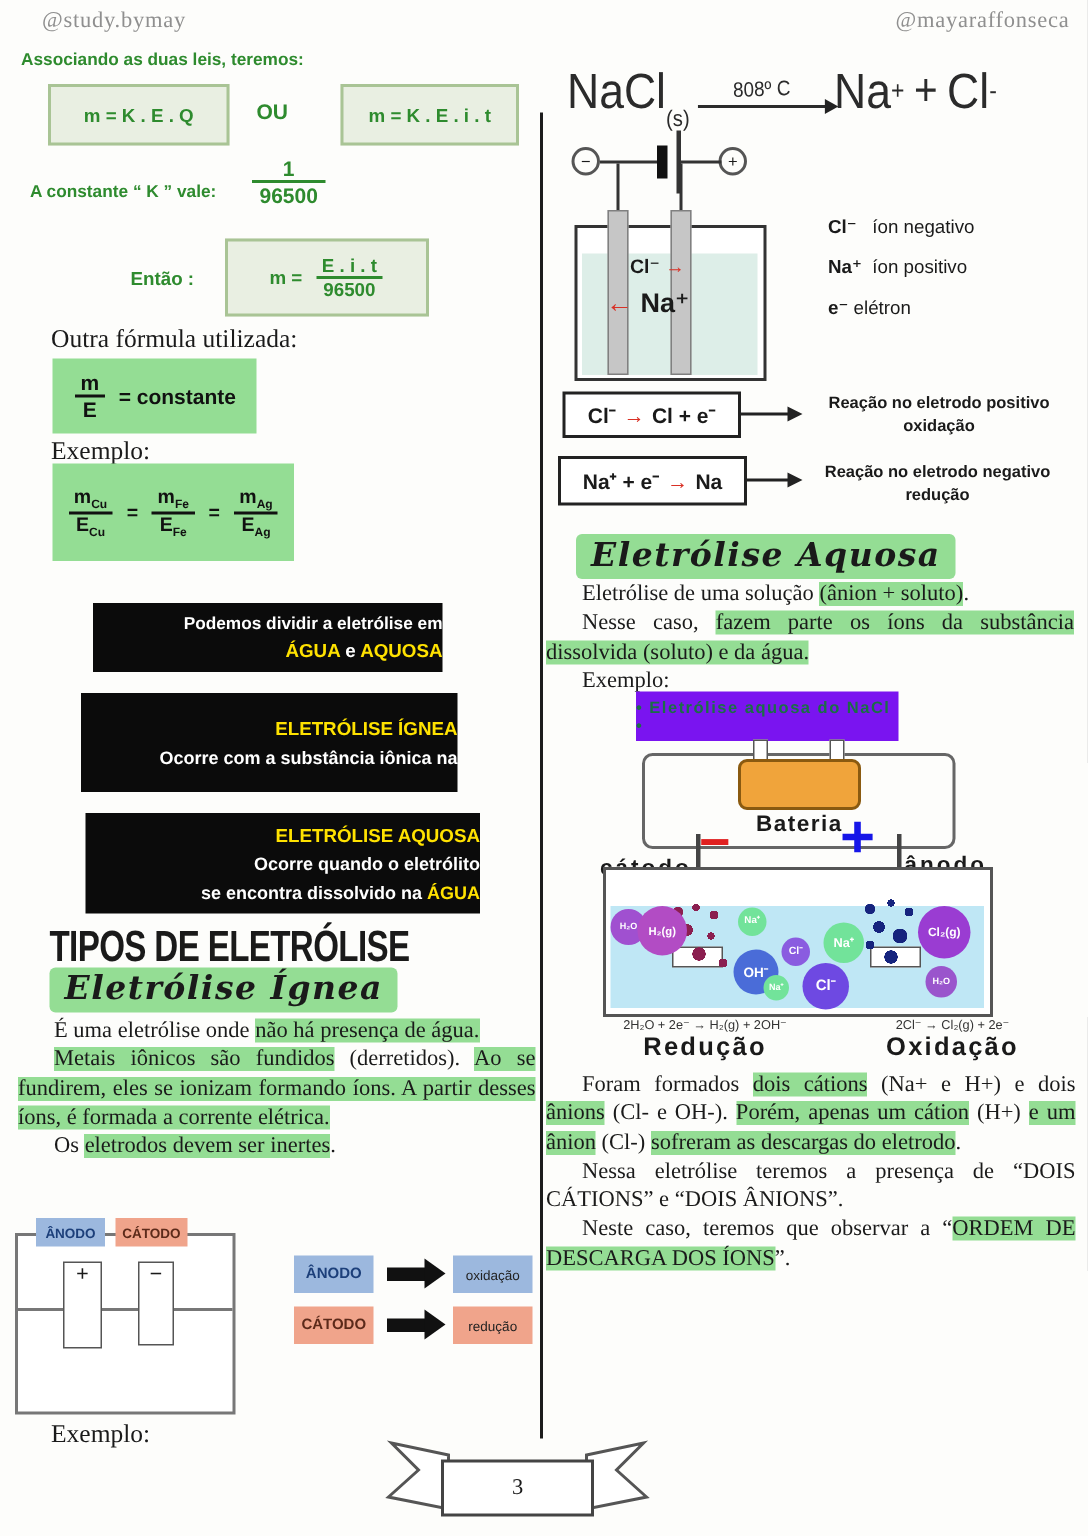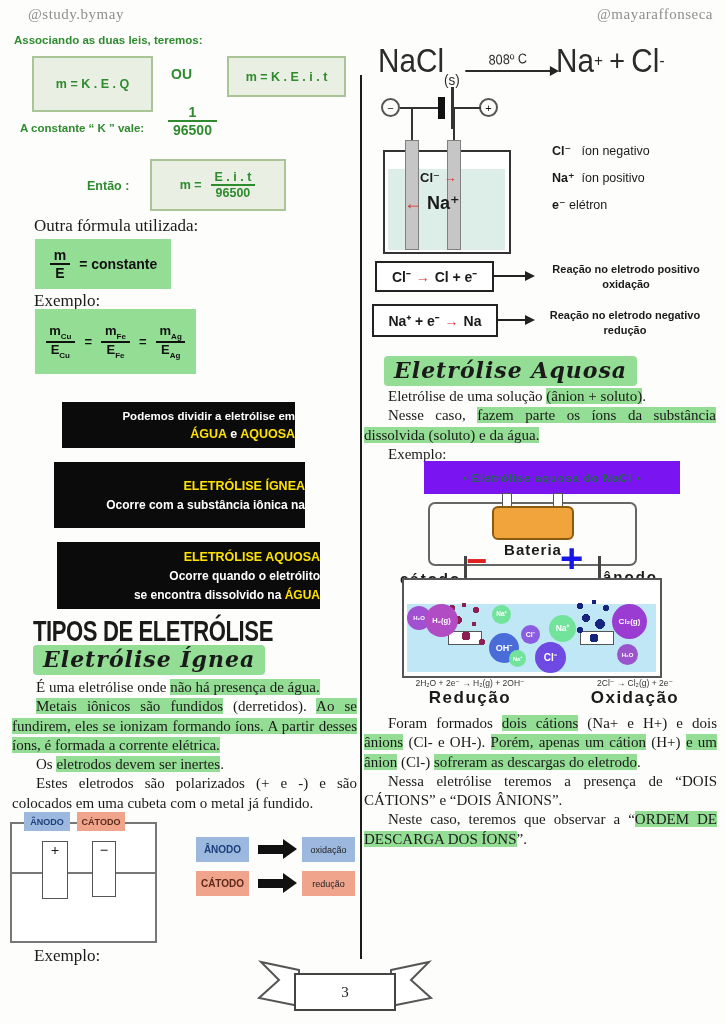--- a/index.html
+++ b/index.html
@@ -57,21 +57,21 @@
 
 <div class="page">
 
   <div class="abs handle" style="left:28px;top:6px">@study.bymay</div>
   <div class="abs handle" style="right:12px;top:6px">@mayaraffonseca</div>
 
   <div class="divider"></div>
 
   <div class="abs sans green" style="left:14px;top:34px;font-size:11.5px;font-weight:bold">Associando as duas leis, teremos:</div>
 
-  <div class="abs fbox" style="left:32px;top:56px;width:121px;height:56px;font-size:12.5px">m = K . E . Q</div>
+  <div class="abs fbox" style="left:32px;top:56px;width:121px;height:41px;font-size:12.5px">m = K . E . Q</div>
   <div class="abs sans green" style="left:171px;top:66px;font-size:14px;font-weight:bold">OU</div>
   <div class="abs fbox" style="left:227px;top:56px;width:119px;height:41px;font-size:12.5px">m = K . E . i . t</div>
 
   <div class="abs sans green" style="left:20px;top:122px;font-size:11.5px;font-weight:bold">A constante “ K ” vale:</div>
   <div class="abs sans green fr" style="left:168px;top:104px;font-size:14px;font-weight:bold">
     <span class="up">1</span>
     <span class="dn">96500</span>
   </div>
 
   <div class="abs sans green" style="left:87px;top:179px;font-size:12.5px;font-weight:bold">Então :</div>
@@ -135,21 +135,20 @@
     </div>
   </div>
 
   <div class="abs title-cond" style="left:33px;top:614px">TIPOS DE ELETRÓLISE</div>
   <div class="abs" style="left:33px;top:645px"><span class="script-h">Eletrólise Ígnea</span></div>
 
   <div class="abs para" style="left:12px;top:678px;width:345px">
     <p><span>É uma eletrólise onde </span><span class="hl">não há presença de água.</span></p>
     <p><span class="hl">Metais iônicos são fundidos</span><span> (derretidos). </span><span class="hl">Ao se fundirem, eles se ionizam formando íons. A partir desses íons, é formada a corrente elétrica.</span></p>
     <p><span>Os </span><span class="hl">eletrodos devem ser inertes</span><span>.</span></p>
-    <p><span>Estes eletrodos são polarizados (+ e -) e são colocados em uma cubeta com o metal já fundido.</span></p>
   </div>
 
   <div class="abs" style="left:10px;top:822px;width:147px;height:121px;border:2px solid #777;background:#fff">
     <div class="abs" style="left:0;top:48px;width:100%;height:1.5px;background:#777"></div>
     <div class="abs" style="left:30px;top:17px;width:26px;height:58px;border:1.5px solid #555;background:#fff;text-align:center;font-size:15px;font-weight:bold"><span>+</span></div>
     <div class="abs" style="left:80px;top:17px;width:24px;height:56px;border:1.5px solid #555;background:#fff;text-align:center;font-size:15px;font-weight:bold"><span>−</span></div>
   </div>
   <div class="abs lblbox blue-lbl" style="left:24px;top:812px;width:46px;height:19px;font-size:9px">ÂNODO</div>
   <div class="abs lblbox sal-lbl" style="left:77px;top:812px;width:48px;height:19px;font-size:9px">CÁTODO</div>
 
@@ -224,21 +223,21 @@
 
   <div class="abs" style="left:384px;top:356px"><span class="script-h">Eletrólise Aquosa</span></div>
 
   <div class="abs para" style="left:364px;top:387px;width:352px">
     <p><span>Eletrólise de uma solução </span><span class="hl">(ânion + soluto)</span><span>.</span></p>
     <p><span>Nesse caso, </span><span class="hl">fazem parte os íons da substância dissolvida (soluto) e da água.</span></p>
     <p><span>Exemplo:</span></p>
   </div>
 
   <div>
-    <div class="abs sans" style="left:424px;top:461px;width:256px;height:33px;background:#7a14f0;color:#1b6e46;font-weight:bold;font-size:11px;letter-spacing:1px;display:flex;align-items:center;justify-content:center">• Eletrólise aquosa do NaCl •</div>
+    <div class="abs sans" style="left:424px;top:461px;width:175px;height:33px;background:#7a14f0;color:#1b6e46;font-weight:bold;font-size:11px;letter-spacing:1px;display:flex;align-items:center;justify-content:center">• Eletrólise aquosa do NaCl •</div>
 
     <div class="abs" style="left:428px;top:502px;width:209px;height:64px;border:2px solid #666;border-radius:7px"></div>
     <div class="abs" style="left:502px;top:493px;width:10px;height:15px;background:#fff;border:1.5px solid #555"></div>
     <div class="abs" style="left:553px;top:493px;width:10px;height:15px;background:#fff;border:1.5px solid #555"></div>
     <div class="abs" style="left:492px;top:506px;width:82px;height:34px;background:#f0a43b;border:2px solid #8a5a10;border-radius:6px"></div>
     <div class="abs sans" style="left:492px;top:541px;width:82px;text-align:center;font-weight:bold;font-size:15px;letter-spacing:1px">Bateria</div>
 
     <div class="abs" style="left:466px;top:540px;color:#e02020;font-size:36px;font-weight:bold;font-family:'Liberation Sans',sans-serif">−</div>
     <div class="abs" style="left:560px;top:536px;color:#1616e8;font-size:40px;font-weight:bold;font-family:'Liberation Sans',sans-serif">+</div>
     <div class="abs sans" style="left:400px;top:570px;font-size:15px;font-weight:bold;letter-spacing:2px">cátodo</div>

